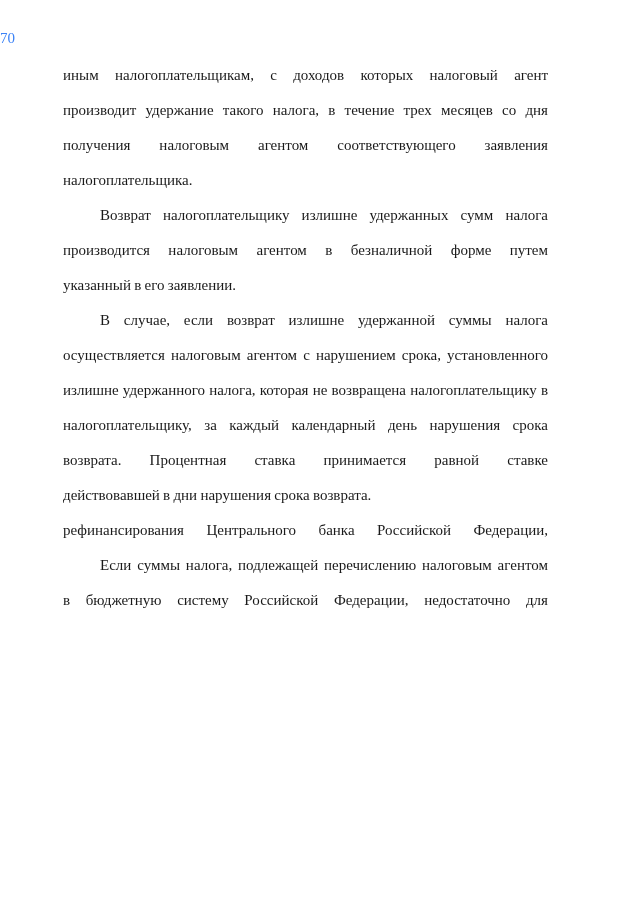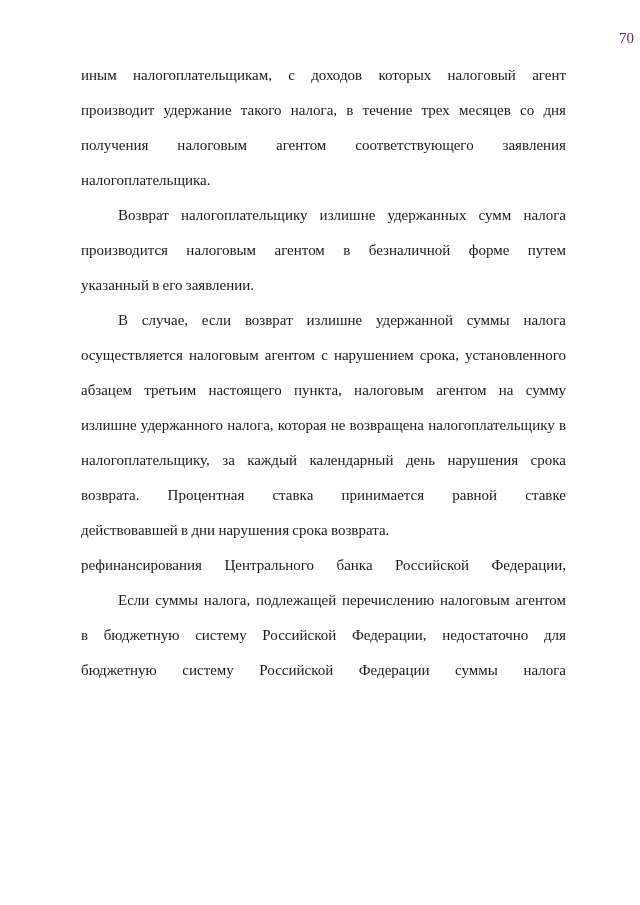--- a/index.html
+++ b/index.html
@@ -14,28 +14,28 @@
     background: #ffffff;
     font-family: "Liberation Serif", "DejaVu Serif", serif;
     color: #1a1a1a;
     overflow: hidden;
   }
   .page-number {
     position: absolute;
     top: 30px;
     left: 0;
     right: 6px;
-    text-align: right;
+    text-align: left;
     font-size: 15px;
-    color: #701a75;
+    color: #3b82f6;
   }
   .content {
     position: absolute;
     top: 58px;
-    left: 81px;
+    left: 63px;
     width: 485px;
   }
   .paragraph {
     margin: 0;
     padding: 0;
   }
   .line {
     font-size: 15px;
     line-height: 35px;
     height: 35px;
@@ -65,26 +65,24 @@
         <div class="line final">налогоплательщика.</div>
       </div>
       <div class="paragraph">
         <div class="line indent">Возврат налогоплательщику излишне удержанных сумм налога</div>
         <div class="line">производится налоговым агентом в безналичной форме путем</div>
         <div class="line final">указанный в его заявлении.</div>
       </div>
       <div class="paragraph">
         <div class="line indent">В случае, если возврат излишне удержанной суммы налога</div>
         <div class="line">осуществляется налоговым агентом с нарушением срока, установленного</div>
-        <div class="line">абзацем третьим настоящего пункта, налоговым агентом на сумму</div>
         <div class="line">излишне удержанного налога, которая не возвращена налогоплательщику в</div>
         <div class="line">налогоплательщику, за каждый календарный день нарушения срока</div>
         <div class="line">возврата. Процентная ставка принимается равной ставке</div>
         <div class="line final">действовавшей в дни нарушения срока возврата.</div>
         <div class="line">рефинансирования Центрального банка Российской Федерации,</div>
       </div>
       <div class="paragraph">
         <div class="line indent">Если суммы налога, подлежащей перечислению налоговым агентом</div>
         <div class="line">в бюджетную систему Российской Федерации, недостаточно для</div>
-        <div class="line">бюджетную систему Российской Федерации суммы налога</div>
       </div>
     </div>
 </div>
 
 </body></html>

